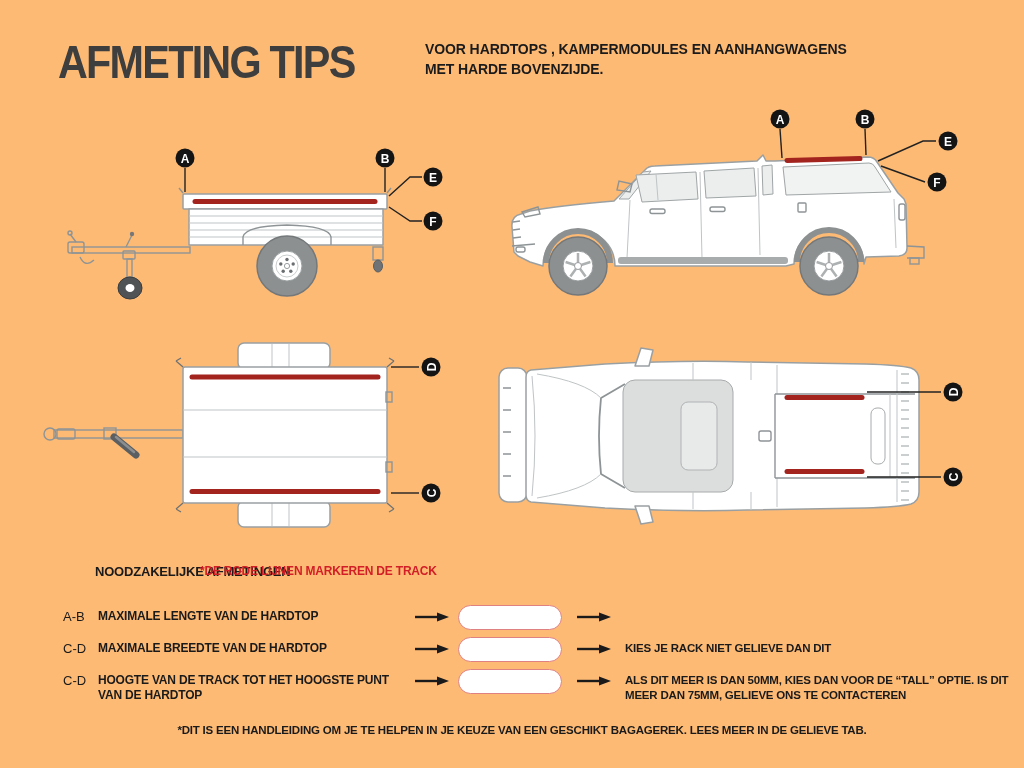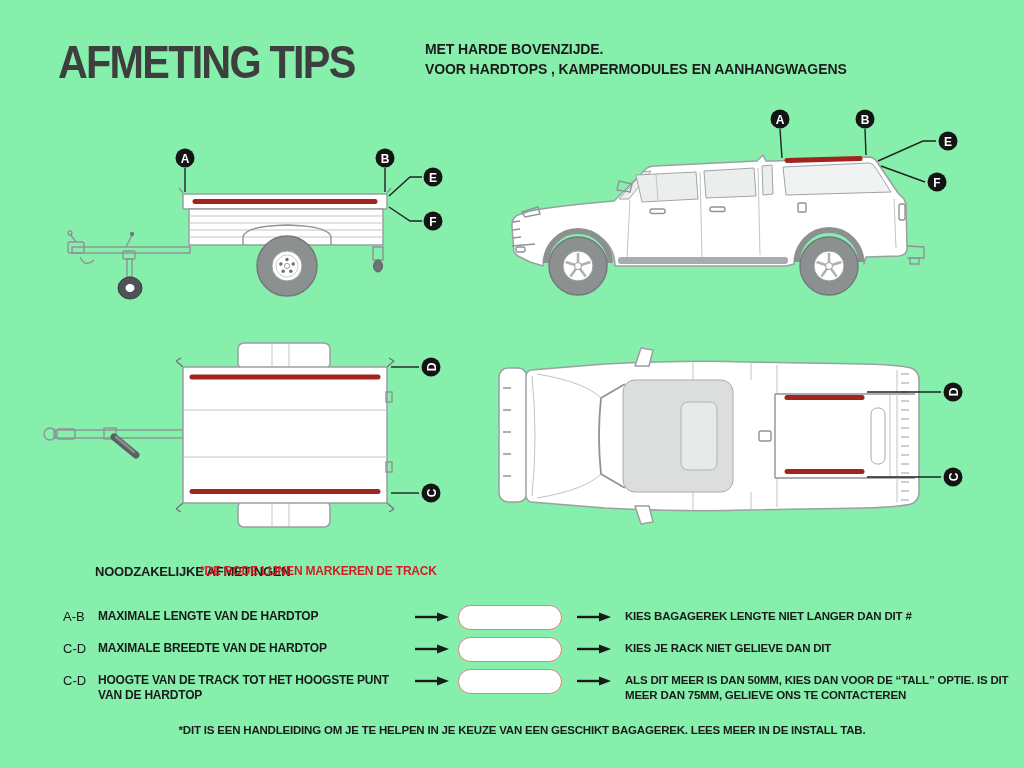--- a/index.html
+++ b/index.html
@@ -1,16 +1,16 @@
 <!DOCTYPE html>
 <html><head>
 <meta charset="utf-8">
 <style>
   html,body{margin:0;padding:0;background:#fff;}
-  #page{position:relative;width:1024px;height:768px;background:#86efac;overflow:hidden;
+  #page{position:relative;width:1024px;height:768px;background:#fdba74;overflow:hidden;
         font-family:"Liberation Sans",sans-serif;color:#1a1a1a;}
   .abs{position:absolute;}
 
   
   #title{left:58px;top:34px;font-size:47px;font-weight:bold;letter-spacing:-2px;
          color:#3e3e3e;transform:scaleX(0.88);transform-origin:left top;white-space:nowrap;}
   #subtitle{left:425px;top:39px;font-size:14px;font-weight:bold;line-height:20px;
             letter-spacing:-0.1px;color:#1b1b1b;}
 
   
@@ -46,22 +46,22 @@
   #footnote{left:0;top:724px;width:1024px;text-align:center;font-size:11.5px;font-weight:bold;
             letter-spacing:-0.2px;padding-left:20px;box-sizing:border-box;}
 </style>
 </head>
 <body>
 
 <div id="page">
 
   <div id="title" class="abs">AFMETING TIPS</div>
   <div id="subtitle" class="abs">
+    <div>VOOR HARDTOPS , KAMPERMODULES EN AANHANGWAGENS</div>
     <div>MET HARDE BOVENZIJDE.</div>
-    <div>VOOR HARDTOPS , KAMPERMODULES EN AANHANGWAGENS</div>
   </div>
 
   <svg id="trailer-side" width="420" height="215" viewBox="0 0 420 215">
     <g>
 
       <rect x="32" y="142" width="118" height="6" class="ln"></rect>
       <rect x="28" y="137" width="16" height="11" rx="2" class="ln"></rect>
       <path d="M36 137 L30 129" class="ln"></path>
         <circle cx="30" cy="128" r="2" class="ln"></circle>
       <path d="M40 152 Q45 163 54 155" class="ln"></path>
@@ -283,21 +283,20 @@
           <polygon points="22,1.5 34,6 22,10.5" fill="#1a1a1a"></polygon>
         </svg>
     </span>
     <div class="pill"></div>
     <span class="arrow2">
       <svg width="34" height="12" viewBox="0 0 34 12">
           <path d="M0 6 L23 6" stroke="#1a1a1a" stroke-width="2.4"></path>
           <polygon points="22,1.5 34,6 22,10.5" fill="#1a1a1a"></polygon>
         </svg>
     </span>
-    <span class="result">KIES BAGAGEREK LENGTE NIET LANGER DAN DIT #</span>
   </div>
 
   <div class="legend-row" id="row2">
     <span class="key">C-D</span>
     <span class="desc">MAXIMALE BREEDTE VAN DE HARDTOP</span>
     <span class="arrow1">
       <svg width="34" height="12" viewBox="0 0 34 12">
           <path d="M0 6 L23 6" stroke="#1a1a1a" stroke-width="2.4"></path>
           <polygon points="22,1.5 34,6 22,10.5" fill="#1a1a1a"></polygon>
         </svg>
@@ -324,15 +323,15 @@
     <div class="pill"></div>
     <span class="arrow2">
       <svg width="34" height="12" viewBox="0 0 34 12">
           <path d="M0 6 L23 6" stroke="#1a1a1a" stroke-width="2.4"></path>
           <polygon points="22,1.5 34,6 22,10.5" fill="#1a1a1a"></polygon>
         </svg>
     </span>
     <span class="result">ALS DIT MEER IS DAN 50MM, KIES DAN VOOR DE “TALL” OPTIE. IS DIT MEER DAN 75MM, GELIEVE ONS TE CONTACTEREN</span>
   </div>
 
-  <div class="abs" id="footnote">*DIT IS EEN HANDLEIDING OM JE TE HELPEN IN JE KEUZE VAN EEN GESCHIKT BAGAGEREK. LEES MEER IN DE INSTALL TAB.</div>
+  <div class="abs" id="footnote">*DIT IS EEN HANDLEIDING OM JE TE HELPEN IN JE KEUZE VAN EEN GESCHIKT BAGAGEREK. LEES MEER IN DE GELIEVE TAB.</div>
 
 </div>
 
 </body></html>

